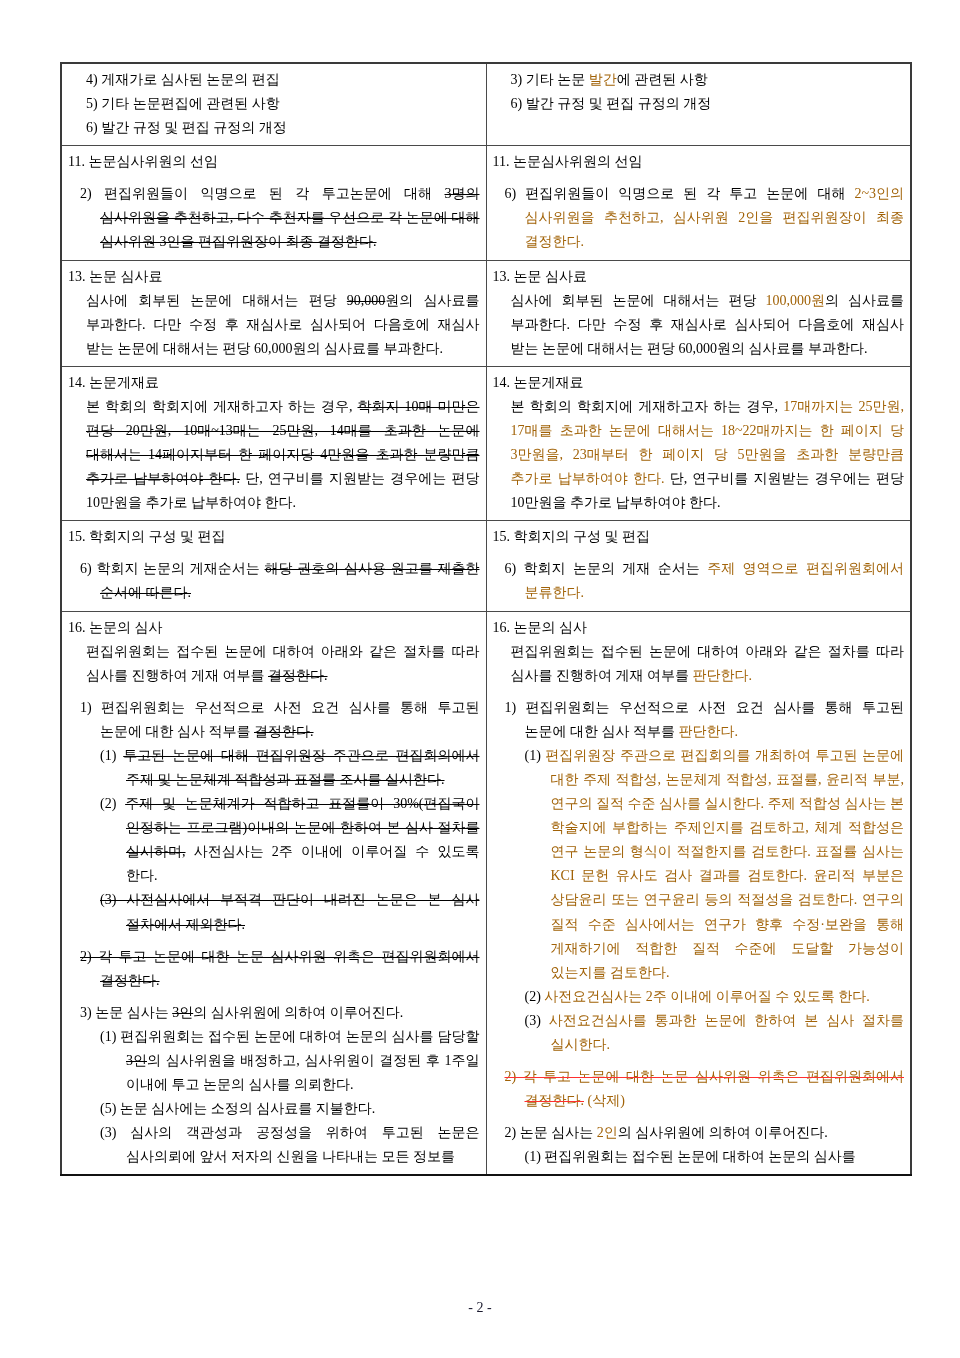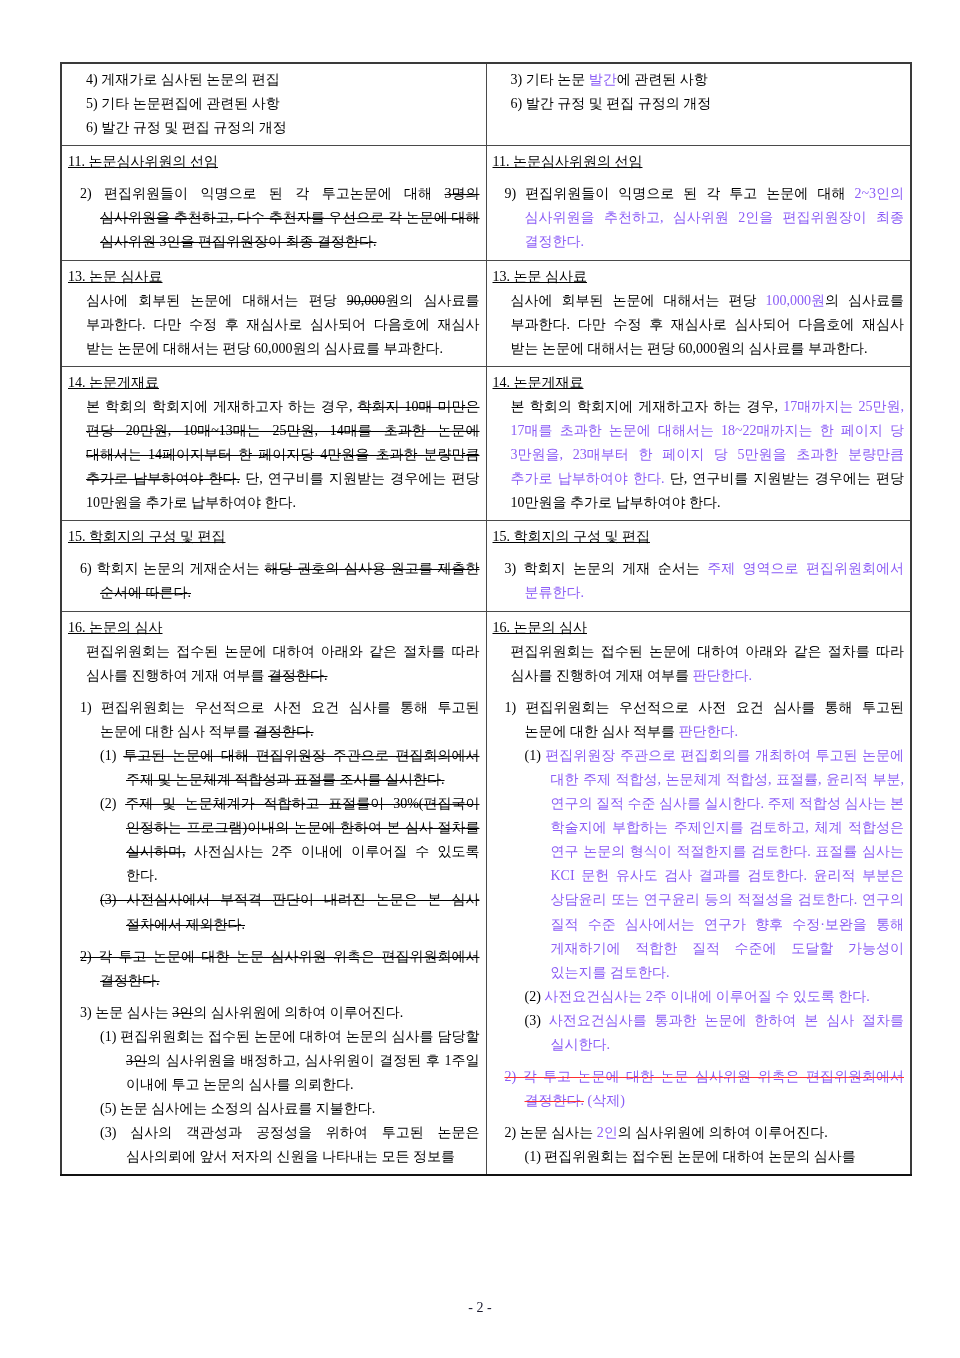--- a/index.html
+++ b/index.html
@@ -37,25 +37,25 @@
   }
   .doc-table tr:first-child > td { border-top: 2px solid #3a3a3a; }
   .doc-table tr:last-child > td { border-bottom: 2px solid #111111; }
   .doc-table td:first-child { border-left: 2px solid #3a3a3a; border-right: 1px solid #4a4a4a;}
   .doc-table td:last-child { border-right: 2px solid #3a3a3a; }
 
   .cell { font-size: 14px; line-height: 1.72; }
   p.lv-1 { margin: 8px 0 0 32px; text-indent: -20px; }
   p.lv-1b { margin: 0 0 0 18px; text-indent: 0; }
   p.lv-2 { margin: 0 0 0 58px; text-indent: -26px; }
-  p.lv-0hang { margin: 0 0 0 18px; text-indent: -18px; text-decoration: underline; }
+  p.lv-0hang { margin: 0 0 0 18px; text-indent: -18px; }
 
   .just { text-align: justify; text-align-last: left; word-break: keep-all; }
 
-  .red { color: #8b5cf6; }
+  .red { color: #a16207; }
   .strike { text-decoration: line-through; text-decoration-thickness: 1px; }
   .red.strike { text-decoration-color: #ff2f2f; }
 
   .footer {
     position: absolute;
     left: 0;
     top: 1300px;
     width: 960px;
     text-align: center;
     font-size: 14px;
@@ -94,21 +94,21 @@
     <tr>
       <td>
         <div class="cell">
           <p class="lv-0hang">11. 논문심사위원의 선임</p>
           <p class="lv-1 just"><span>2) 편집위원들이 익명으로 된 각 투고논문에 대해 </span><span class="strike">3명의 심사위원을 추천하고, 다수 추천자를 우선으로 각 논문에 대해 심사위원 3인을 편집위원장이 최종 결정한다.</span></p>
         </div>
       </td>
       <td>
         <div class="cell">
           <p class="lv-0hang">11. 논문심사위원의 선임</p>
-          <p class="lv-1 just"><span>9) 편집위원들이 익명으로 된 각 투고 논문에 대해 </span><span class="red">2~3인의 심사위원을 추천하고, 심사위원 2인을 편집위원장이 최종 결정한다.</span></p>
+          <p class="lv-1 just"><span>6) 편집위원들이 익명으로 된 각 투고 논문에 대해 </span><span class="red">2~3인의 심사위원을 추천하고, 심사위원 2인을 편집위원장이 최종 결정한다.</span></p>
         </div>
       </td>
     </tr>
 
     <tr>
       <td>
         <div class="cell">
           <p class="lv-0hang">13. 논문 심사료</p>
           <p class="lv-1b just"><span>심사에 회부된 논문에 대해서는 편당 </span><span class="strike">90,000</span><span>원의 심사료를 부과한다. 다만 수정 후 재심사로 심사되어 다음호에 재심사 받는 논문에 대해서는 편당 60,000원의 심사료를 부과한다.</span></p>
         </div>
@@ -139,21 +139,21 @@
     <tr>
       <td>
         <div class="cell">
           <p class="lv-0hang">15. 학회지의 구성 및 편집</p>
           <p class="lv-1 just"><span>6) 학회지 논문의 게재순서는 </span><span class="strike">해당 권호의 심사용 원고를 제출한 순서에 따른다.</span></p>
         </div>
       </td>
       <td>
         <div class="cell">
           <p class="lv-0hang">15. 학회지의 구성 및 편집</p>
-          <p class="lv-1 just"><span>3) 학회지 논문의 게재 순서는 </span><span class="red">주제 영역으로 편집위원회에서 분류한다.</span></p>
+          <p class="lv-1 just"><span>6) 학회지 논문의 게재 순서는 </span><span class="red">주제 영역으로 편집위원회에서 분류한다.</span></p>
         </div>
       </td>
     </tr>
 
     <tr>
       <td>
         <div class="cell">
           <p class="lv-0hang">16. 논문의 심사</p>
           <p class="lv-1b just"><span>편집위원회는 접수된 논문에 대하여 아래와 같은 절차를 따라 심사를 진행하여 게재 여부를 </span><span class="strike">결정한다.</span></p>
           <p class="lv-1 just"><span>1) 편집위원회는 우선적으로 사전 요건 심사를 통해 투고된 논문에 대한 심사 적부를 </span><span class="strike">결정한다.</span></p>

